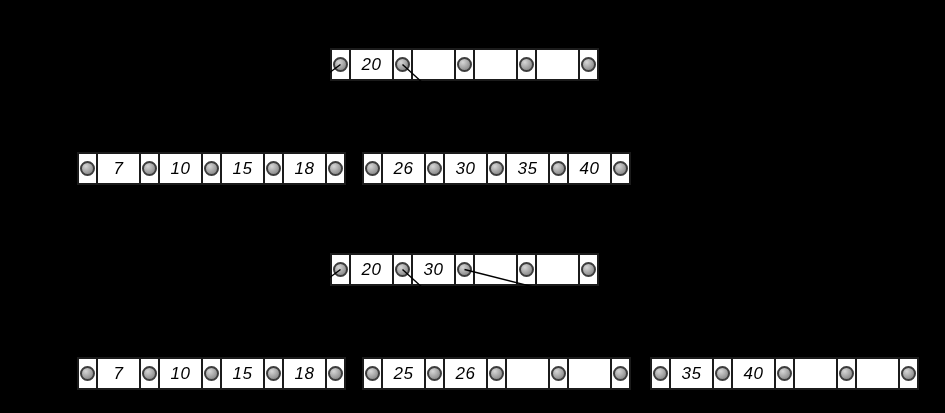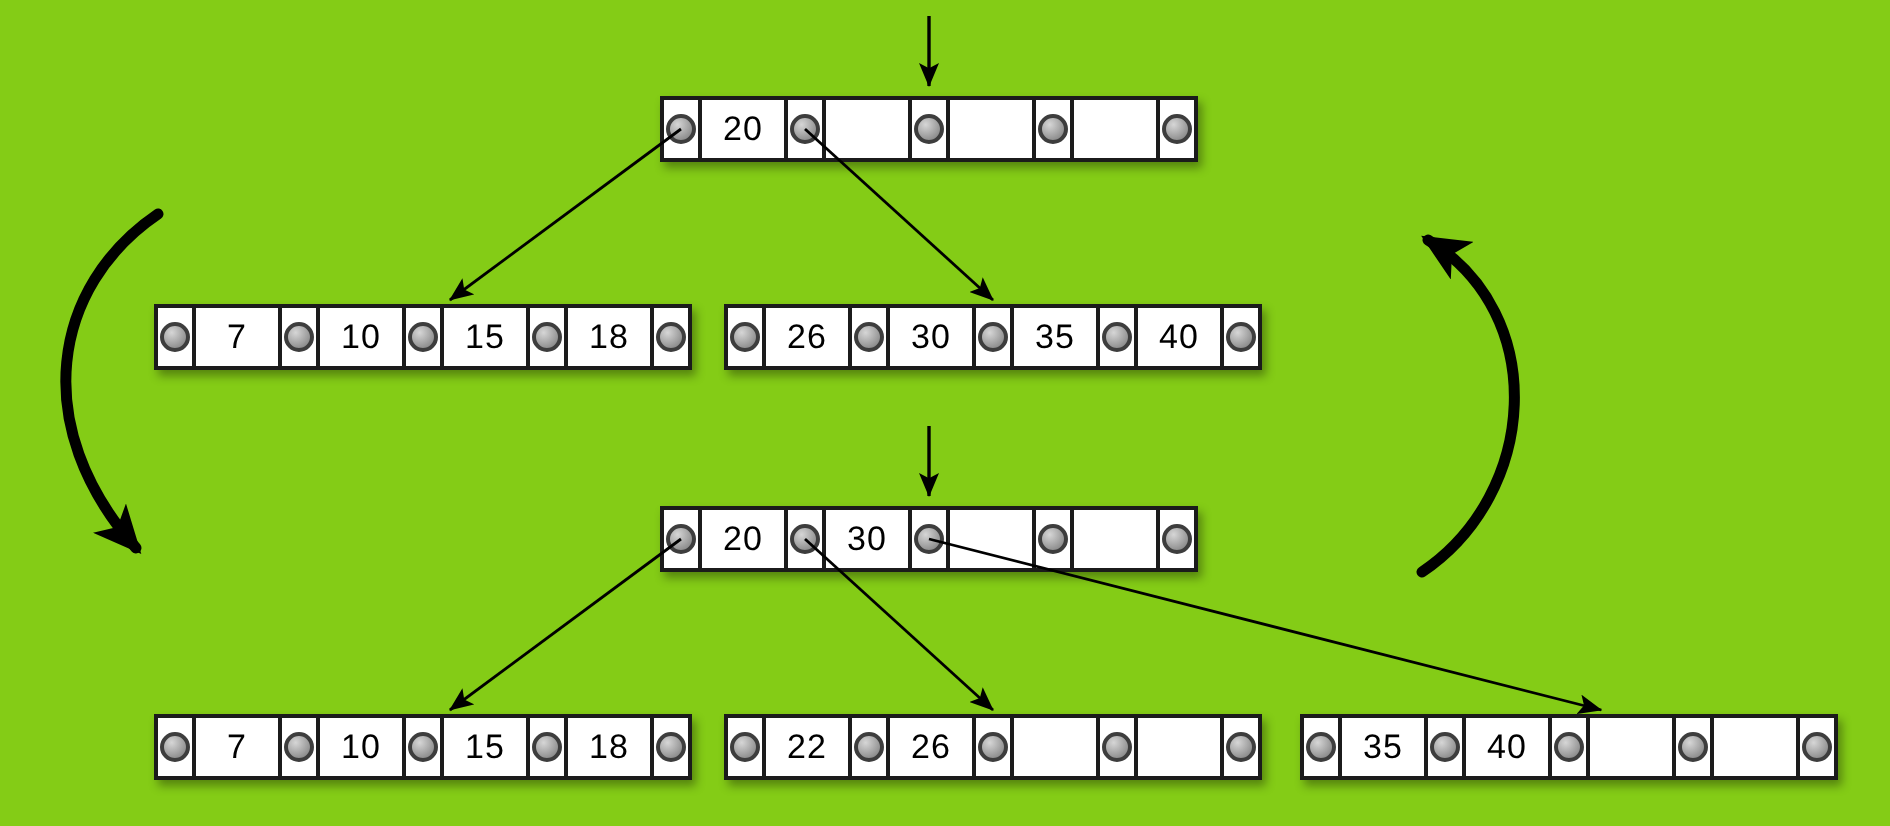--- a/index.html
+++ b/index.html
@@ -6,22 +6,23 @@
     margin: 0;
     padding: 0;
     background: #f6f6f6;
     font-family: "Liberation Sans", sans-serif;
   }
   #canvas {
     position: relative;
     width: 945px;
     height: 413px;
     margin: 0 auto;
-    background: #84cc16;
+    background: #000000;
     overflow: hidden;
+    font-style: italic;
   }
   .bnode {
     position: absolute;
     display: flex;
     z-index: 1;
     filter: drop-shadow(2px 3px 2.5px rgba(0,0,0,0.35));
   }
   .cell {
     box-sizing: border-box;
     height: 33px;
@@ -183,21 +184,21 @@
       </div>
       <div class="cell key">18</div>
       <div class="cell ptr">
         <span class="dot"></span>
       </div>
     </div>
     <div class="bnode" style="left: 362px; top: 357px;">
       <div class="cell ptr">
         <span class="dot"></span>
       </div>
-      <div class="cell key">22</div>
+      <div class="cell key">25</div>
       <div class="cell ptr">
         <span class="dot"></span>
       </div>
       <div class="cell key">26</div>
       <div class="cell ptr">
         <span class="dot"></span>
       </div>
       <div class="cell key"></div>
       <div class="cell ptr">
         <span class="dot"></span>

